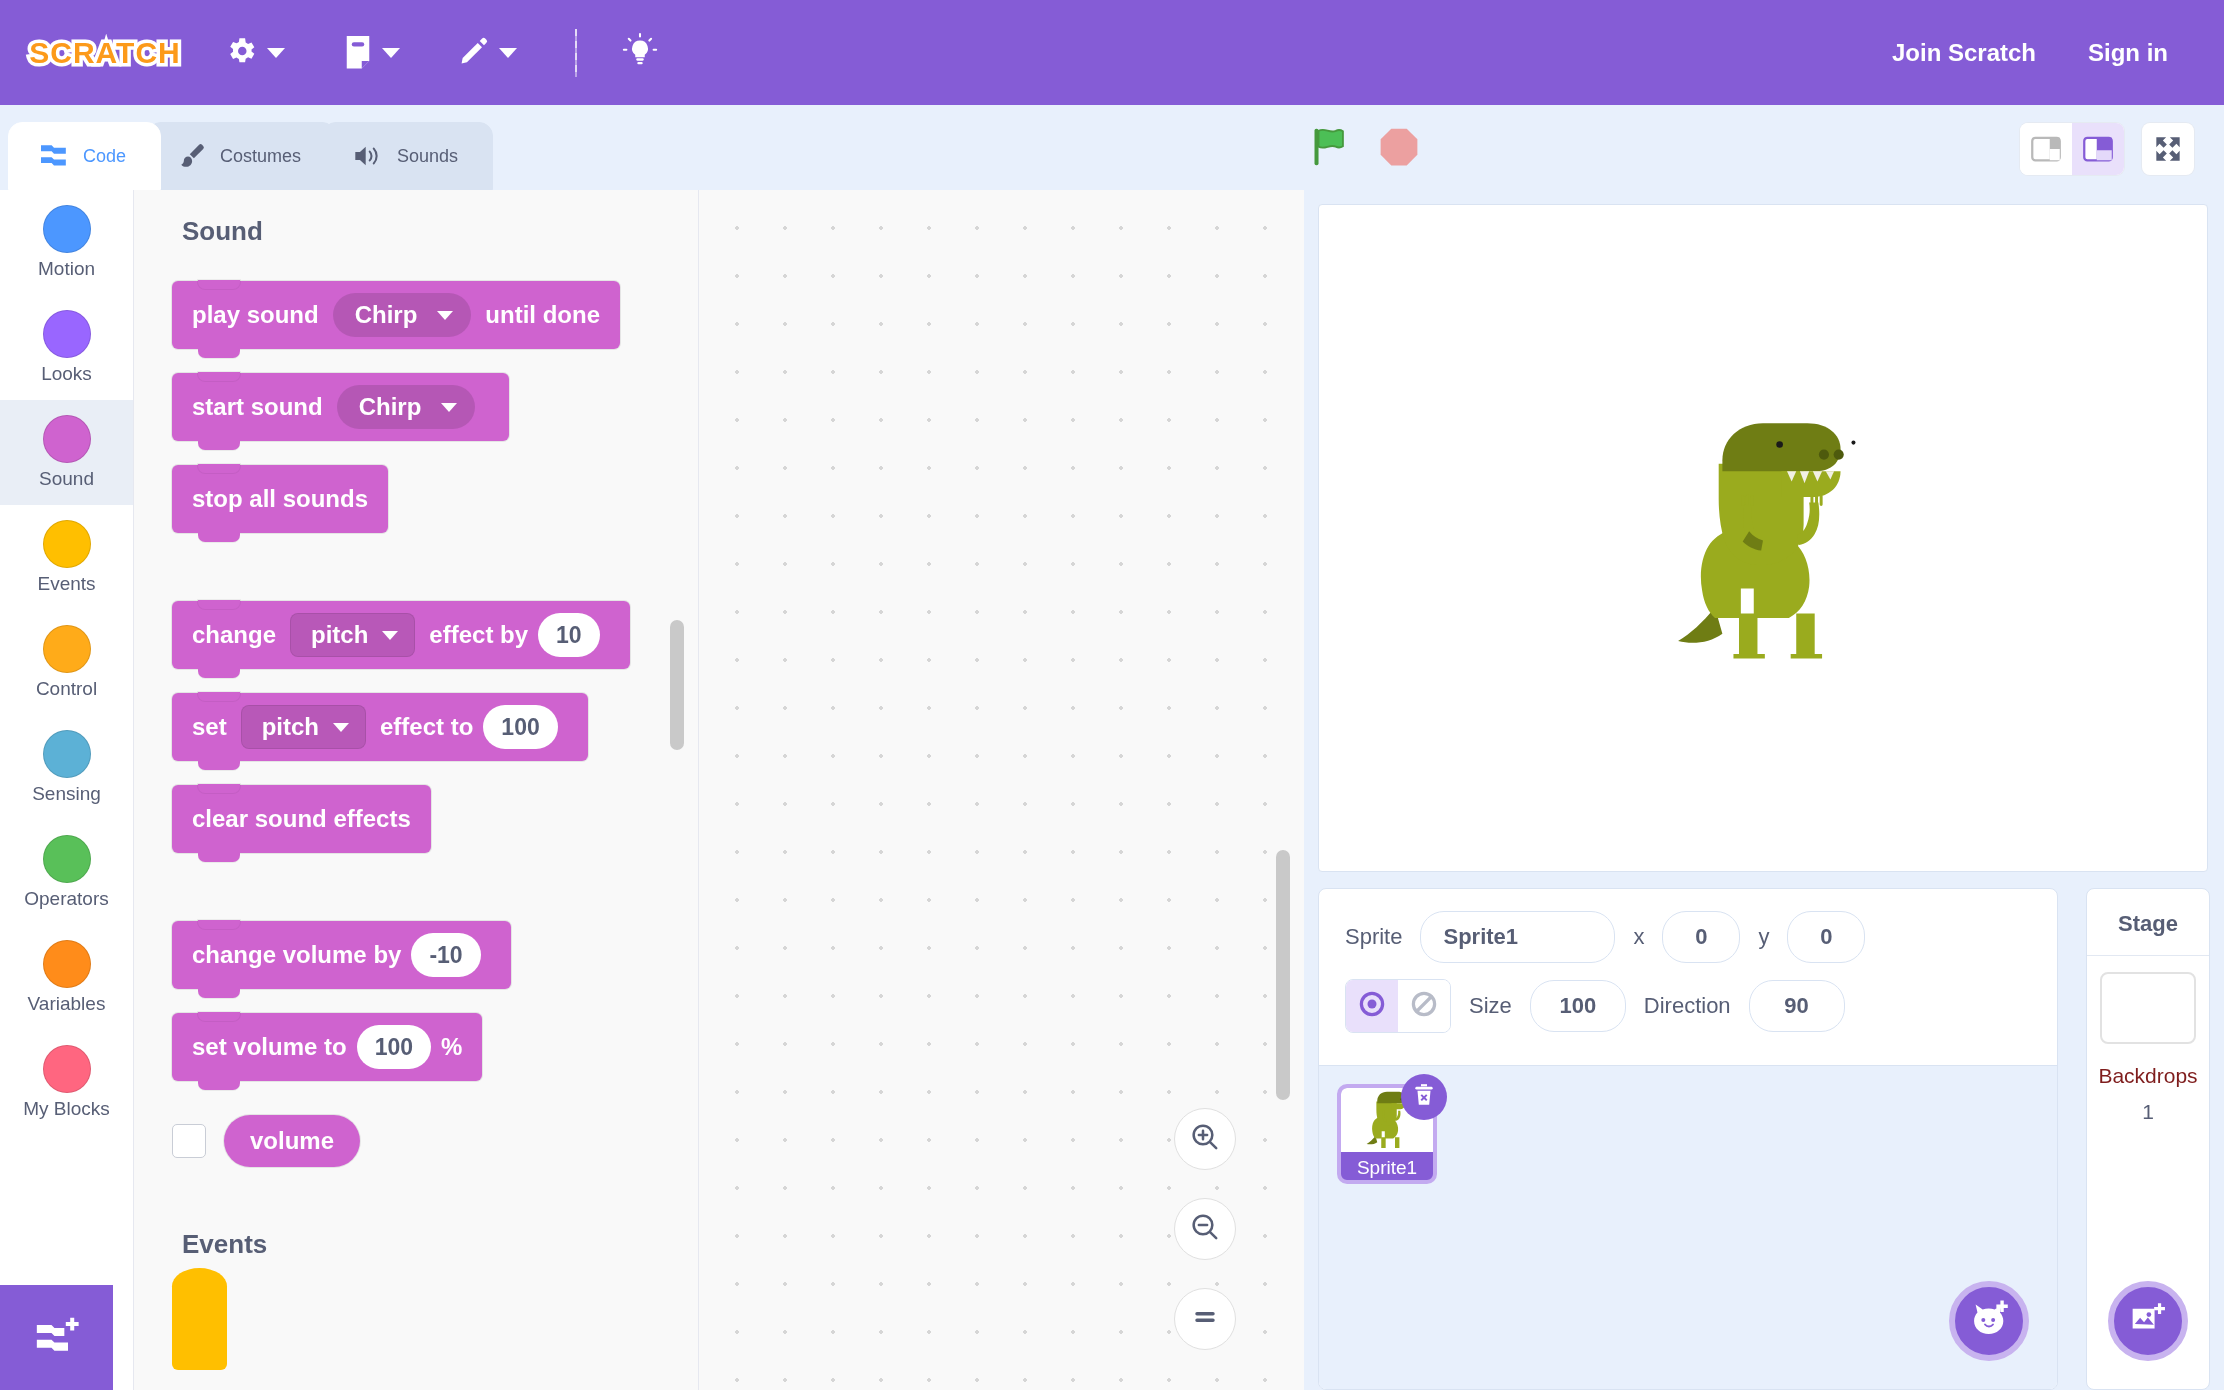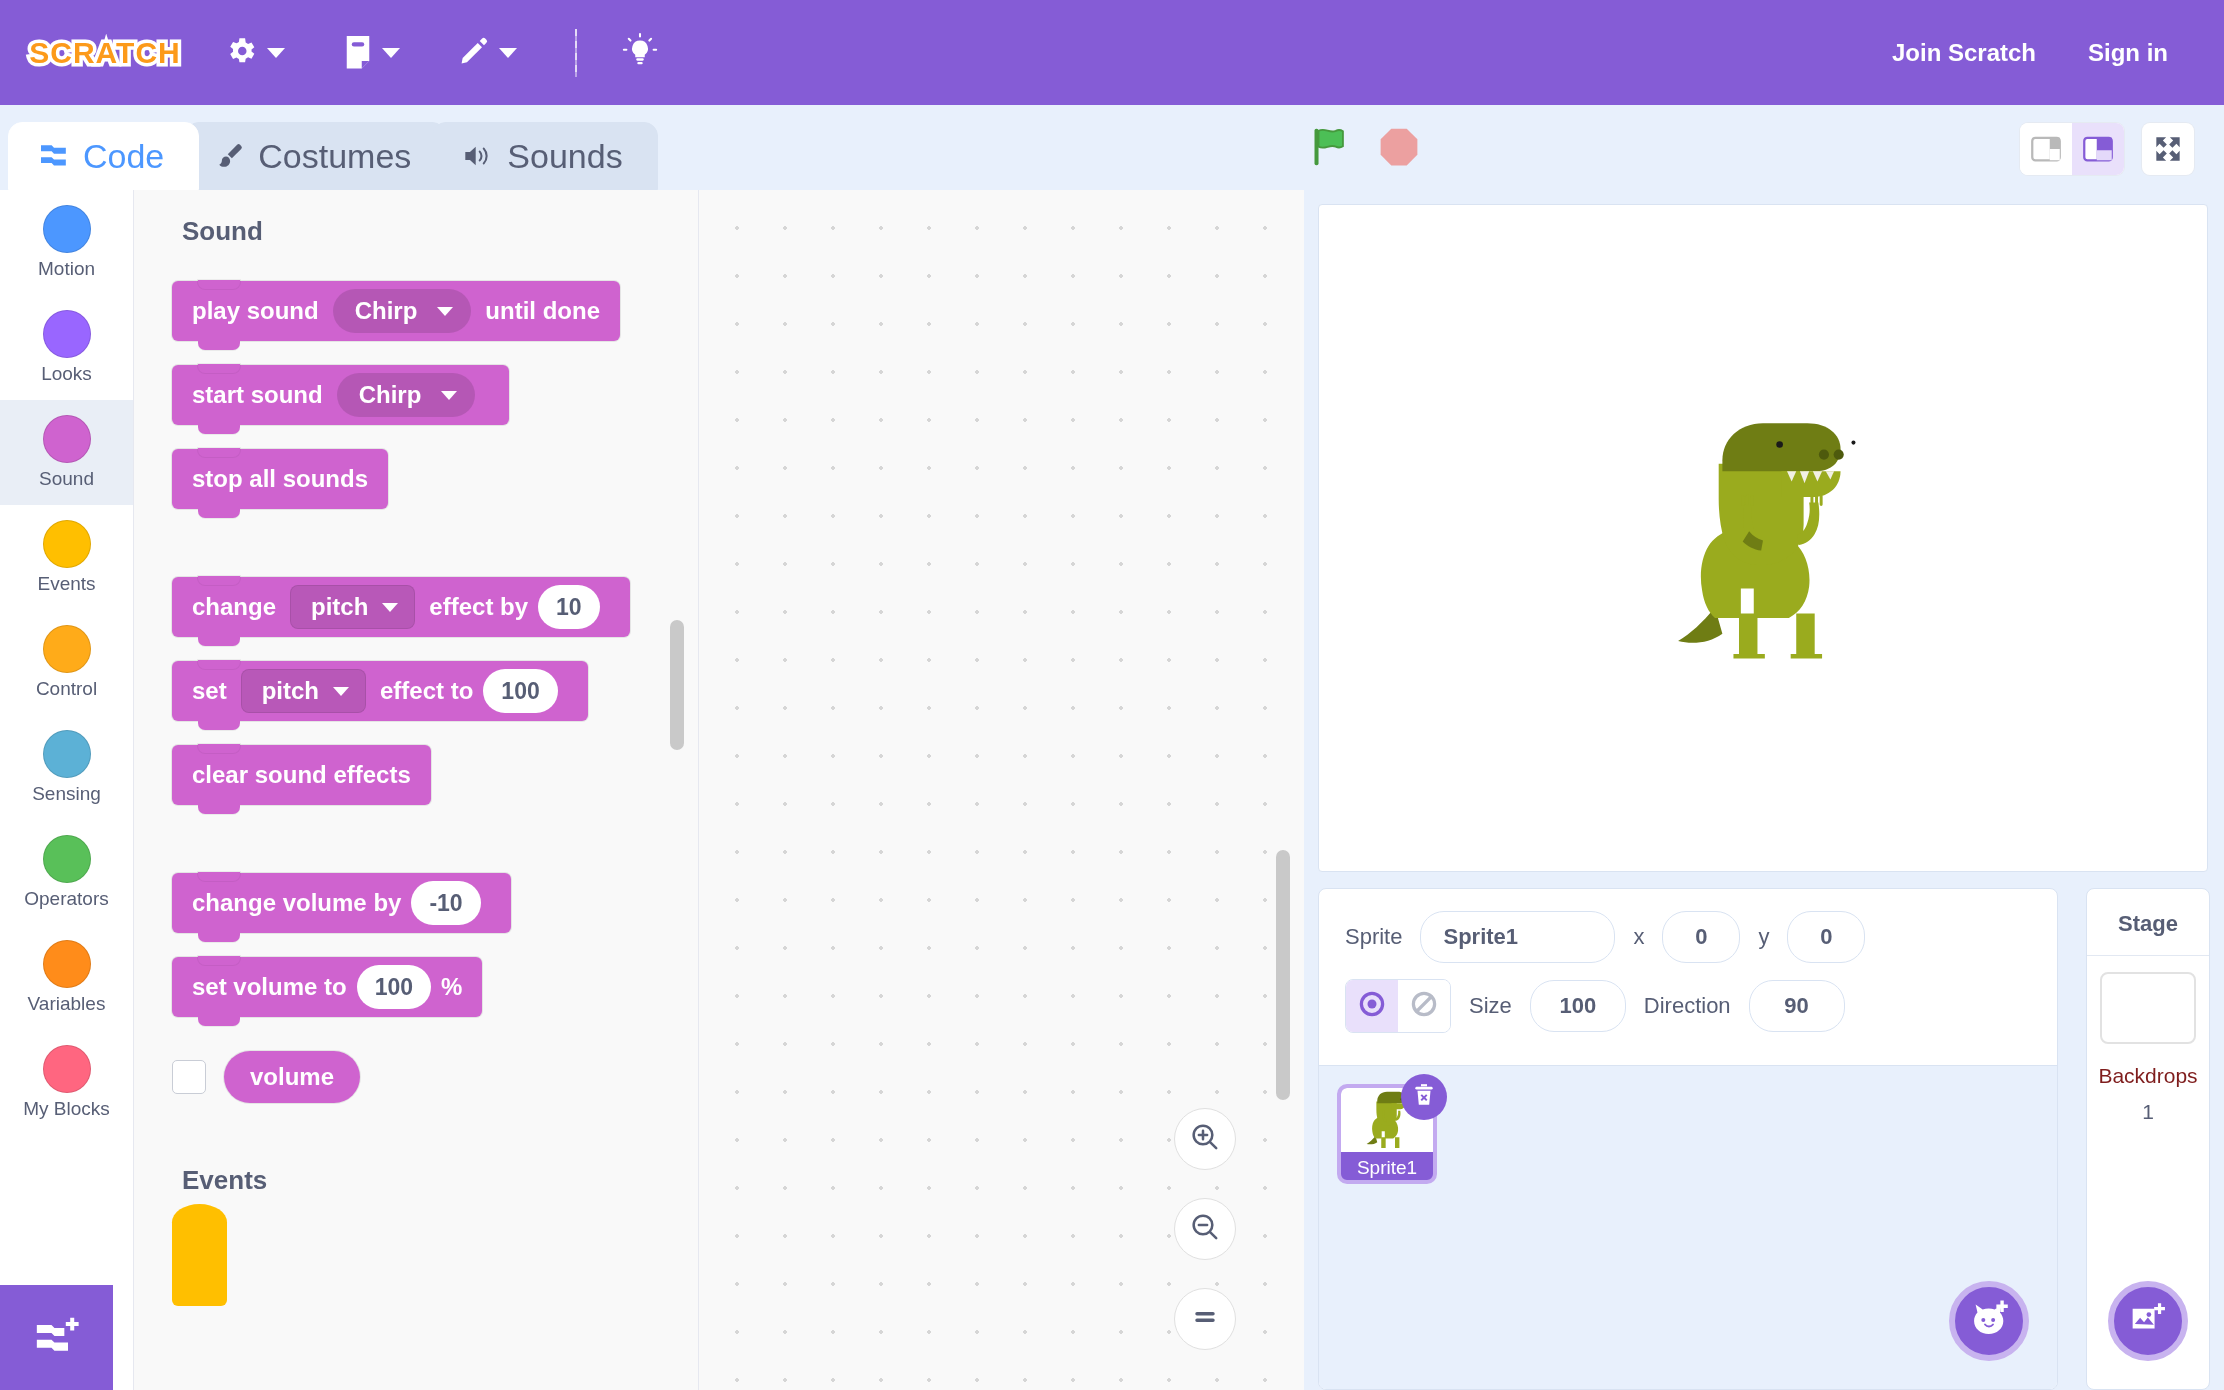--- a/index.html
+++ b/index.html
@@ -47,21 +47,21 @@
 
   
   .tabbar{
     height:85px;background:#e8f0fc;display:flex;align-items:flex-end;
     padding-left:8px;position:relative;
   }
   .tab{
     display:flex;align-items:center;gap:14px;
     height:68px;padding:0 34px 0 30px;
     background:#d9e3f2;border-radius:14px 14px 0 0;
-    font-size:34px;color:#575e75;cursor:pointer;margin-right:-14px;
+    font-size:18px;color:#575e75;cursor:pointer;margin-right:-14px;
     border:1px solid #d9e3f2;
   }
   .tab.active{background:#fff;color:#4c97ff;z-index:3;border-color:#fff;}
   .tab-ico{display:flex;align-items:center;}
 
   .stage-ctrls{
     position:absolute;left:1310px;top:20px;display:flex;align-items:center;gap:26px;
   }
   .flag-btn,.stop-btn{cursor:pointer;display:flex;align-items:center;}
   .right-ctrls{
@@ -98,21 +98,21 @@
     border-right:1px solid #e6e8f0;
   }
   .pal-inner{padding:26px 0 0 30px;}
   .pal-head{font-size:26px;font-weight:bold;color:#575e75;margin:0 0 34px 18px;}
   .pal-head.second{margin-top:62px;}
 
   
   .blk{
     position:relative;display:inline-flex;align-items:center;
     color:#fff;font-size:24px;font-weight:bold;
-    padding:0 20px;height:60px;border-radius:6px;margin-left:8px;
+    padding:0 20px;height:68px;border-radius:6px;margin-left:8px;
     box-shadow: 0 0 0 1px rgba(0,0,0,.08);
   }
   .blk.sound{background:#cf63cf;}
   
   .blk.stack::before{
     content:"";position:absolute;left:26px;top:-1px;width:42px;height:9px;
     background:inherit;border-radius:0 0 7px 7px;box-shadow:0 0 0 1px rgba(0,0,0,.05);
   }
   .blk.stack::after{
     content:"";position:absolute;left:26px;bottom:-9px;width:42px;height:9px;

